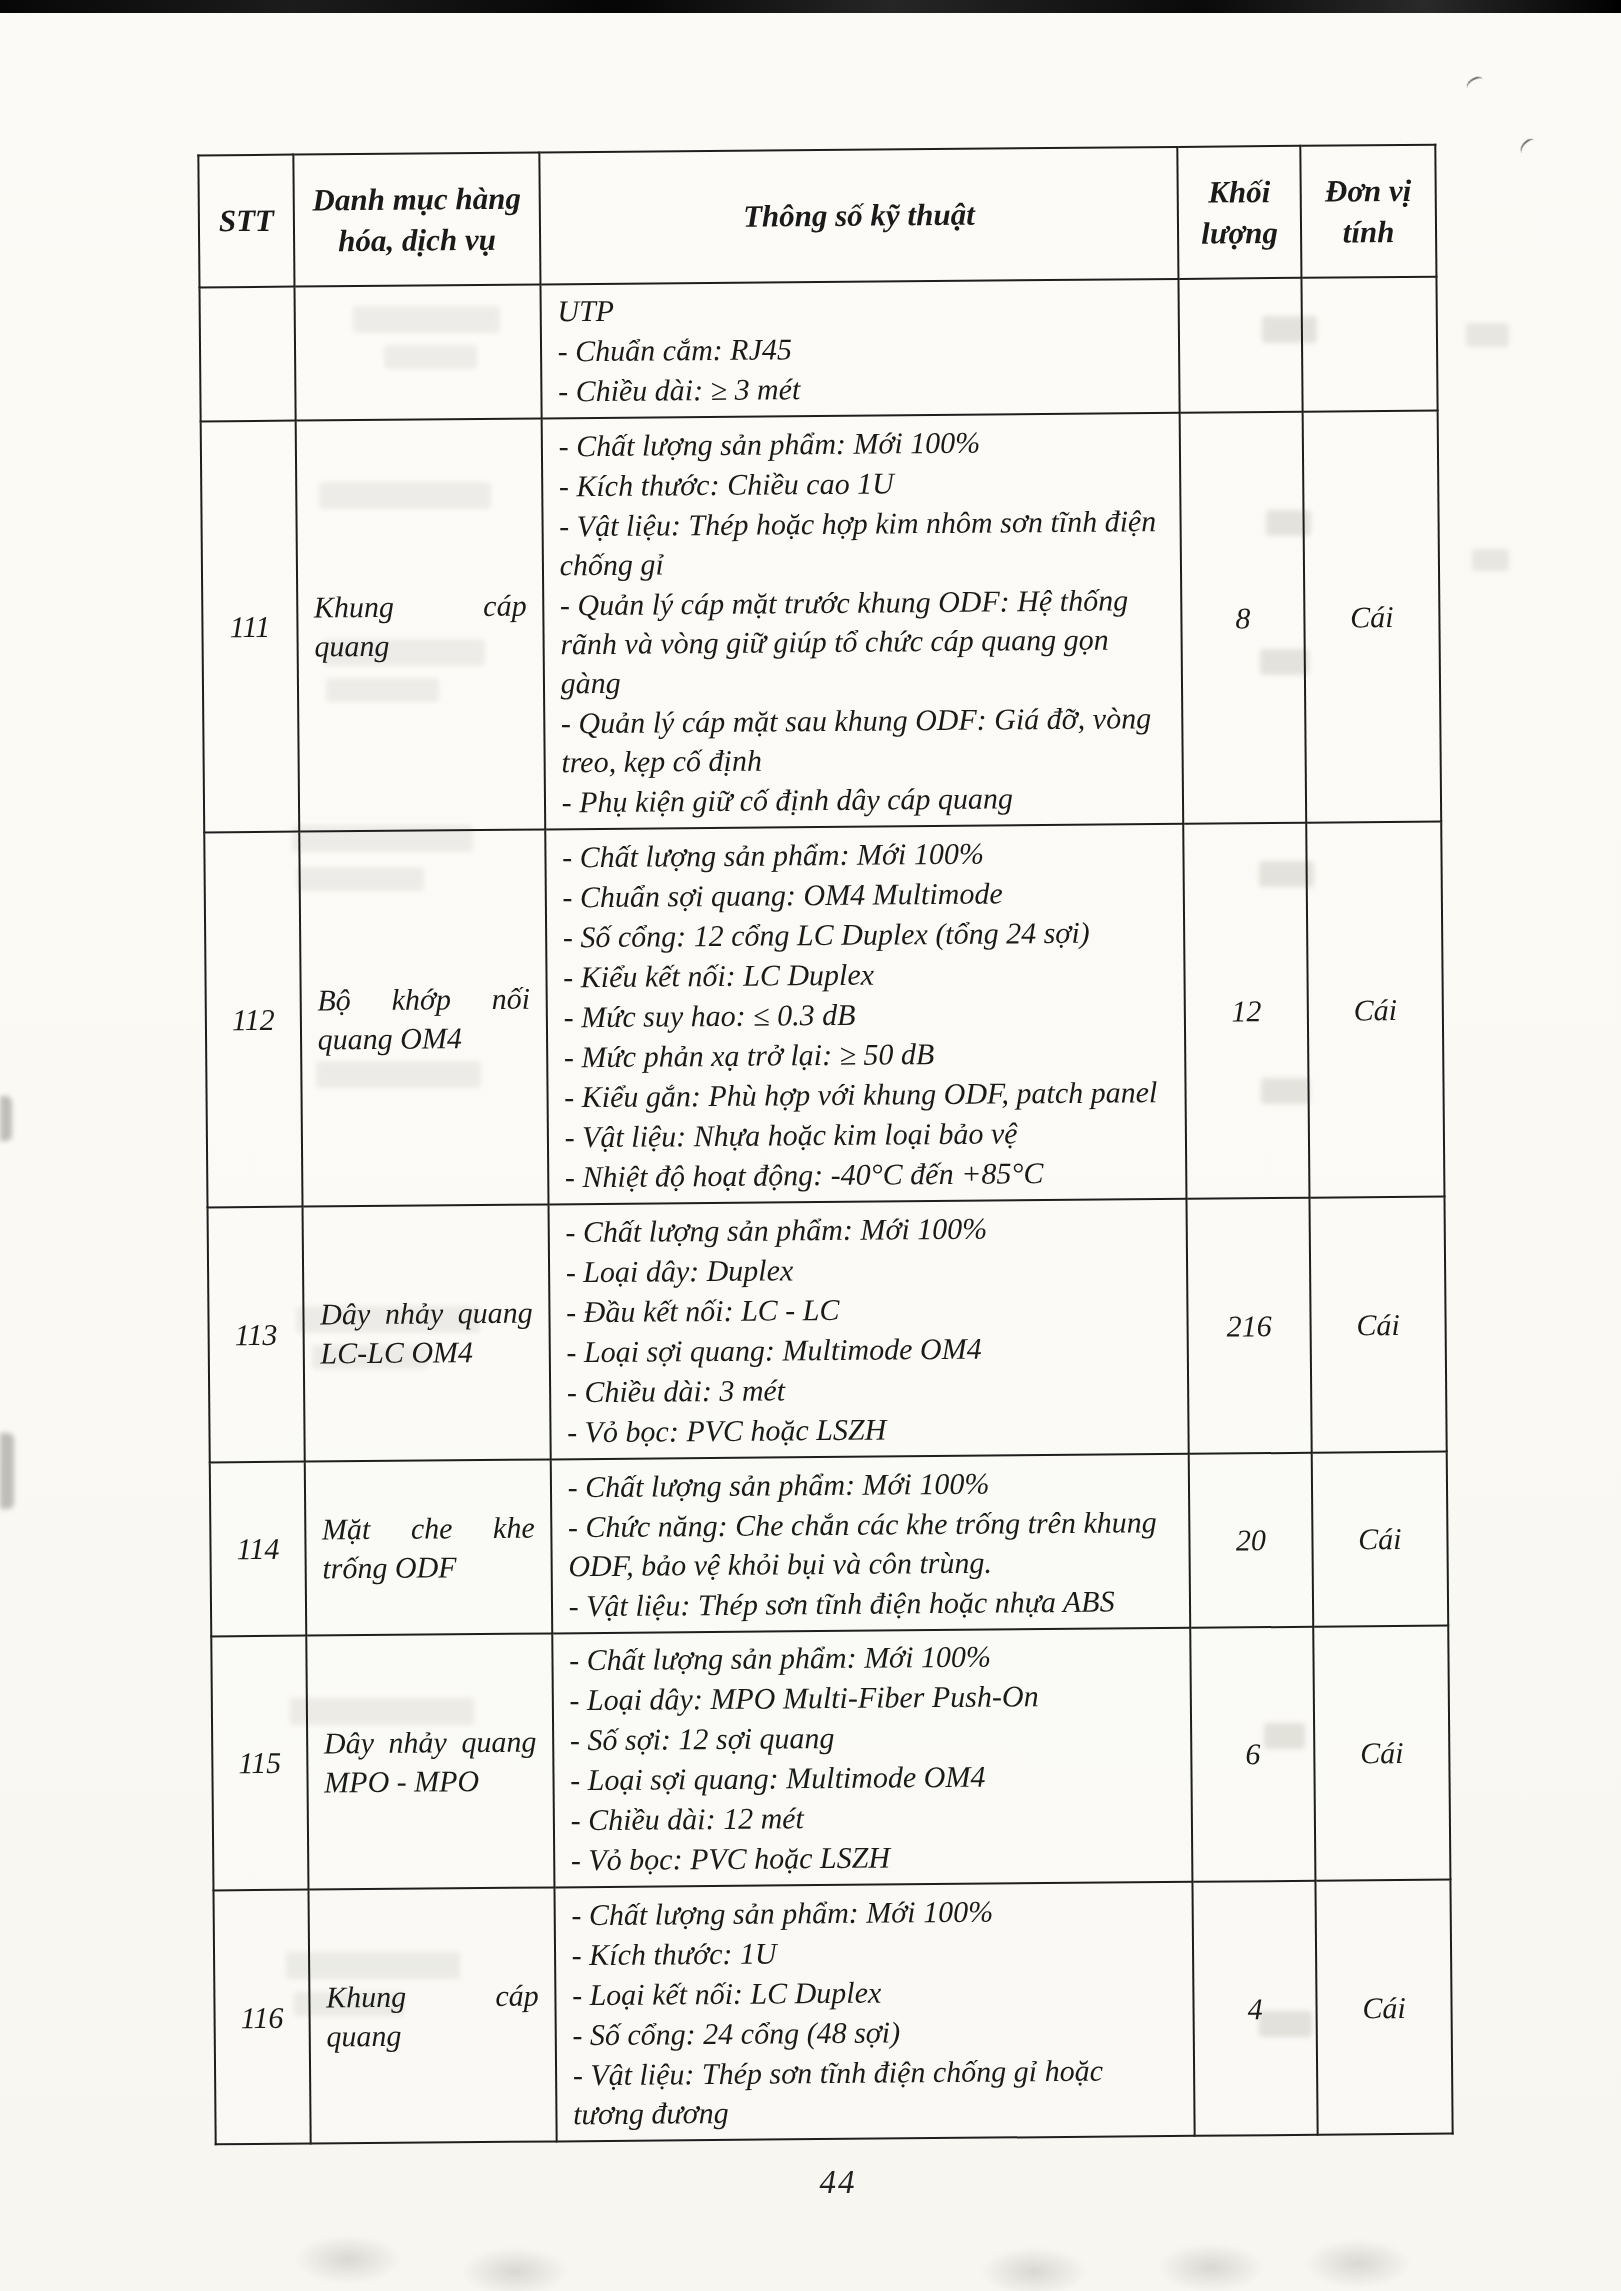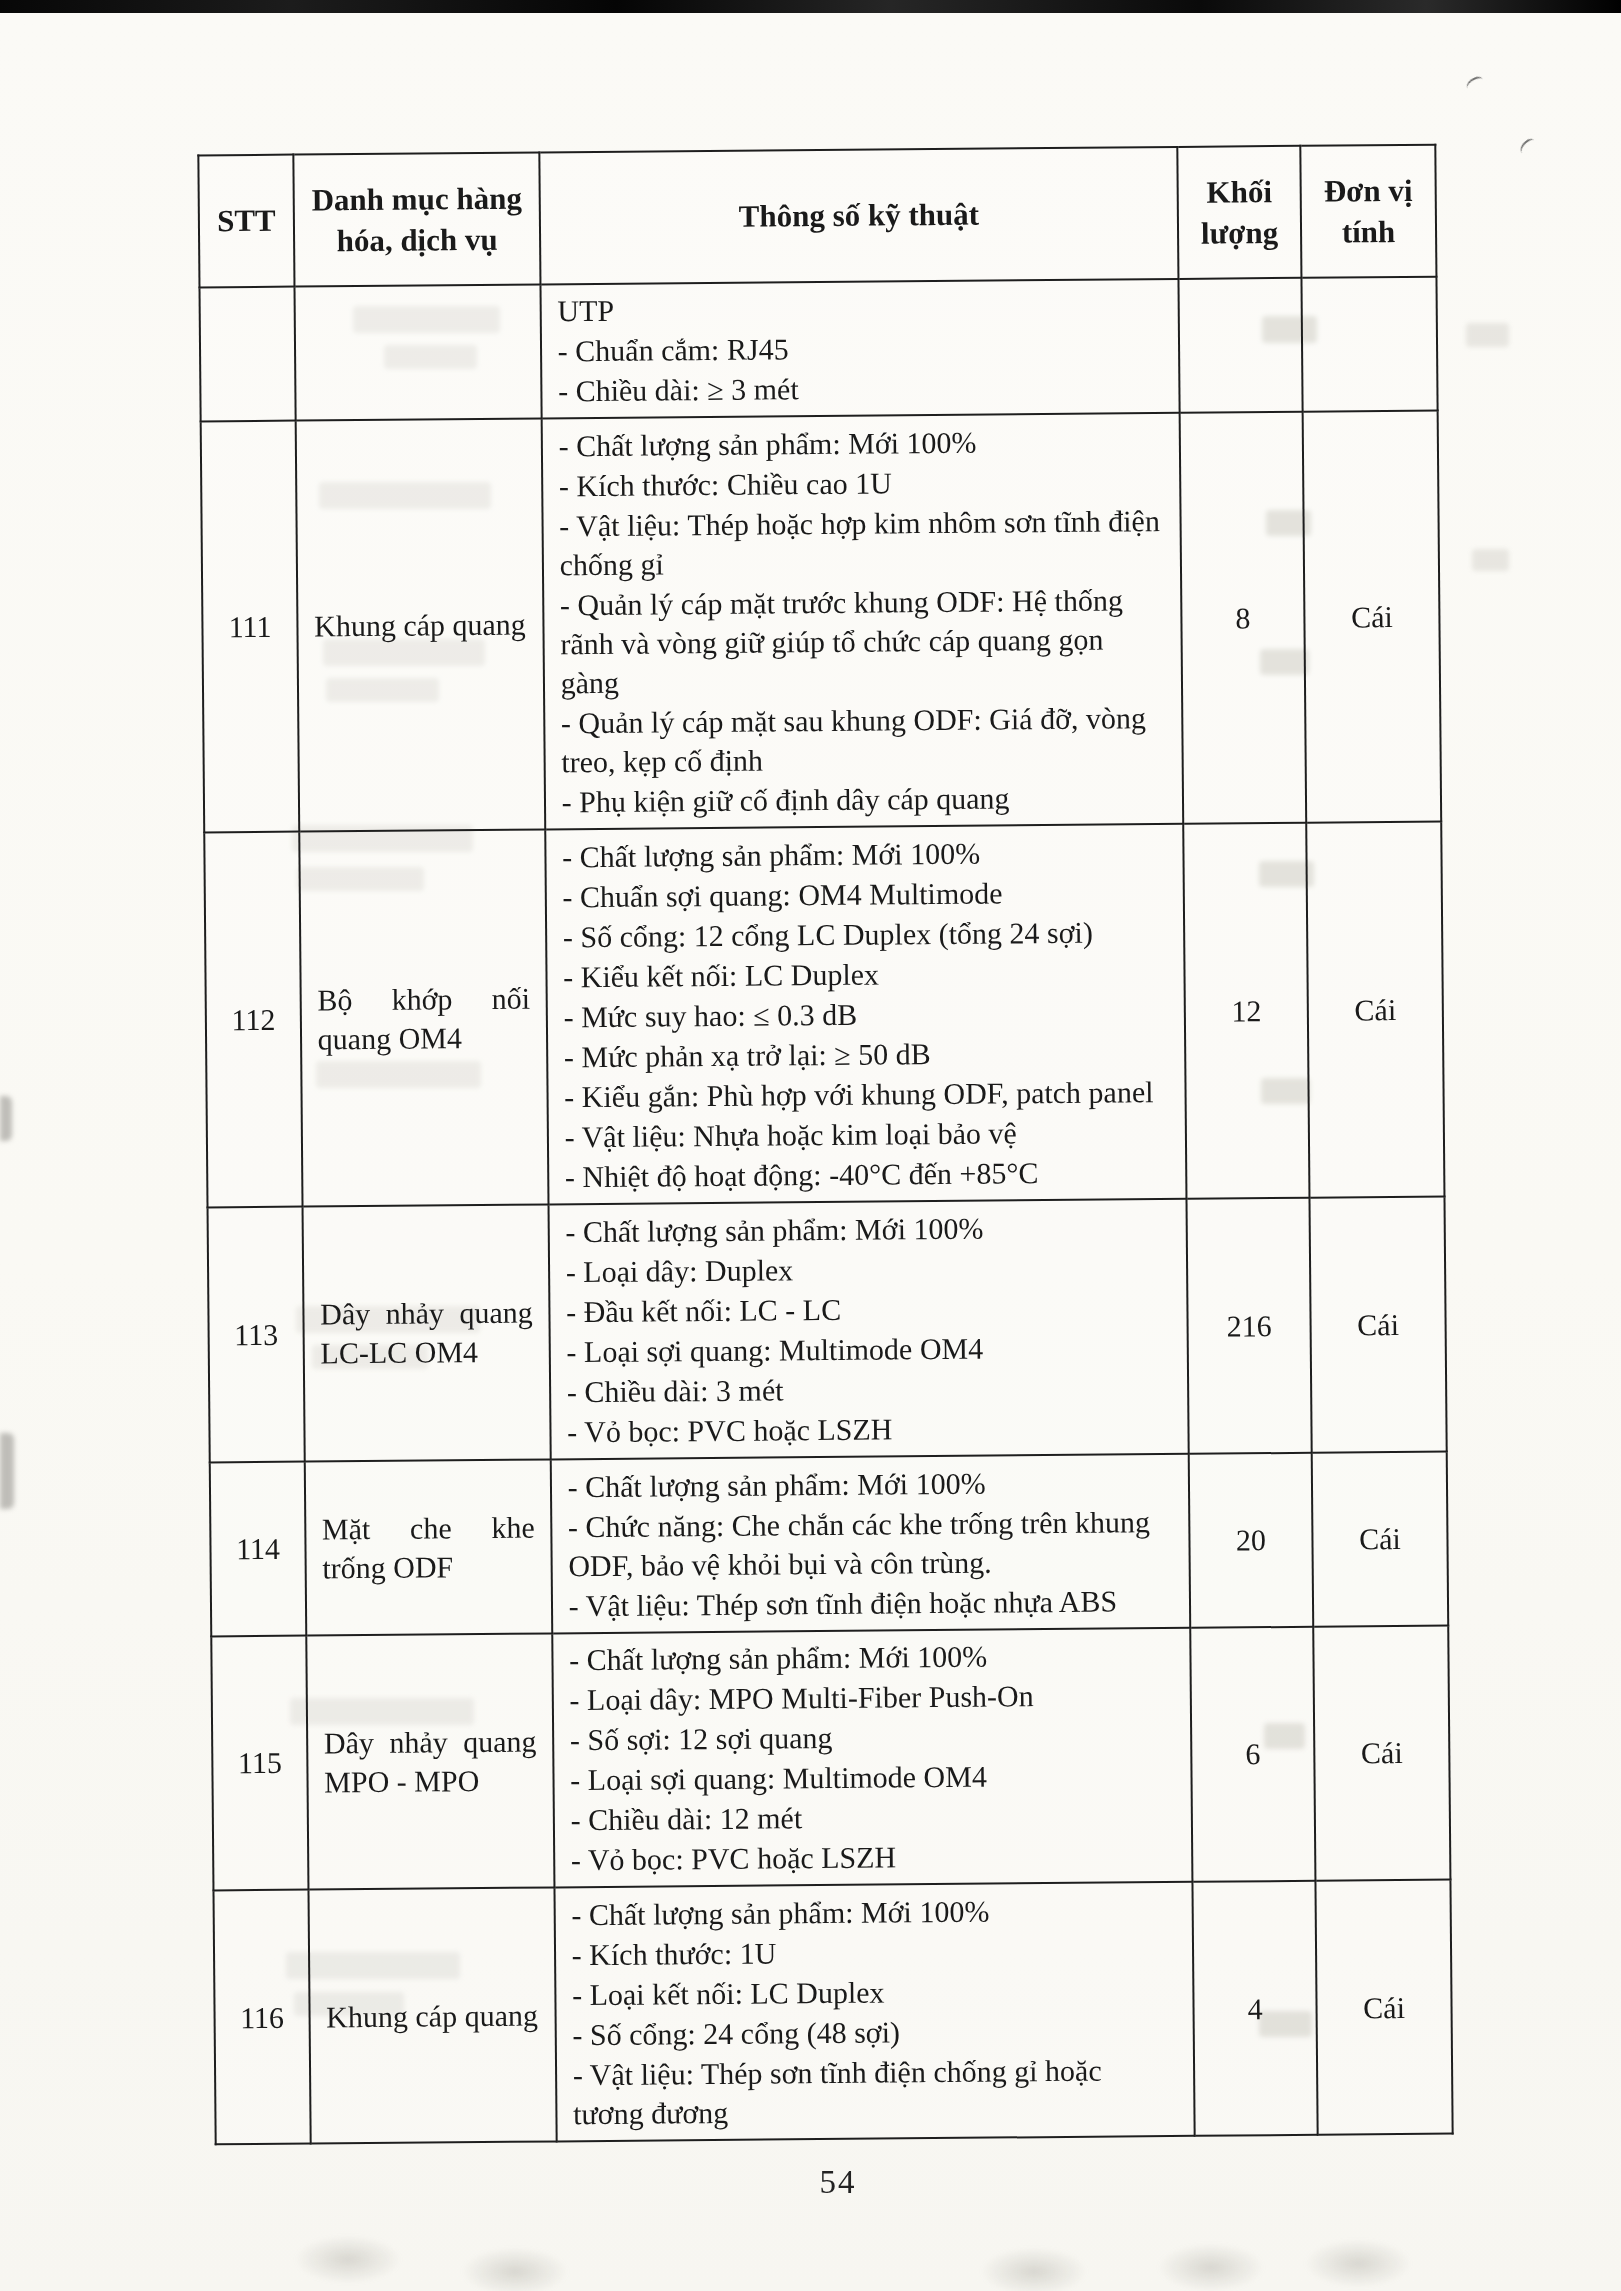--- a/index.html
+++ b/index.html
@@ -2,21 +2,21 @@
 <html lang="vi"><head>
 <meta charset="utf-8">
 <style>
   html,body{margin:0;padding:0;}
   body{
     width:1621px;height:2292px;position:relative;overflow:hidden;
     background:linear-gradient(180deg,#fbfaf6 0%,#faf9f4 55%,#f7f6f1 100%);
     font-family:"Liberation Serif","DejaVu Serif",serif;
     color:#1a1a1a;
   }
-  .page{position:absolute;inset:0;}
+  .page{position:absolute;inset:0;font-style:italic;}
   
   .top-edge{
     position:absolute;top:0;left:0;width:100%;height:12.7px;
     background:linear-gradient(90deg,#070707 0%,#1c1c1c 18%,#050505 38%,#262626 55%,#0a0a0a 74%,#2a2a2a 88%,#000 100%);
     filter:blur(0.6px);
   }
   
   .doc-table{
     position:absolute;left:206px;top:149px;width:1237px;
     border-collapse:collapse;table-layout:fixed;
@@ -205,16 +205,16 @@
             <div class="spec-line">- Loại kết nối: LC Duplex</div>
             <div class="spec-line">- Số cổng: 24 cổng (48 sợi)</div>
             <div class="spec-line">- Vật liệu: Thép sơn tĩnh điện chống gỉ hoặc tương đương</div>
           </td>
       <td class="qty">4</td>
       <td class="unit">Cái</td>
     </tr>
       </tbody>
   </table>
 
-  <div class="page-number">54</div>
+  <div class="page-number">44</div>
 
 </div>
 
 
 </body></html>

